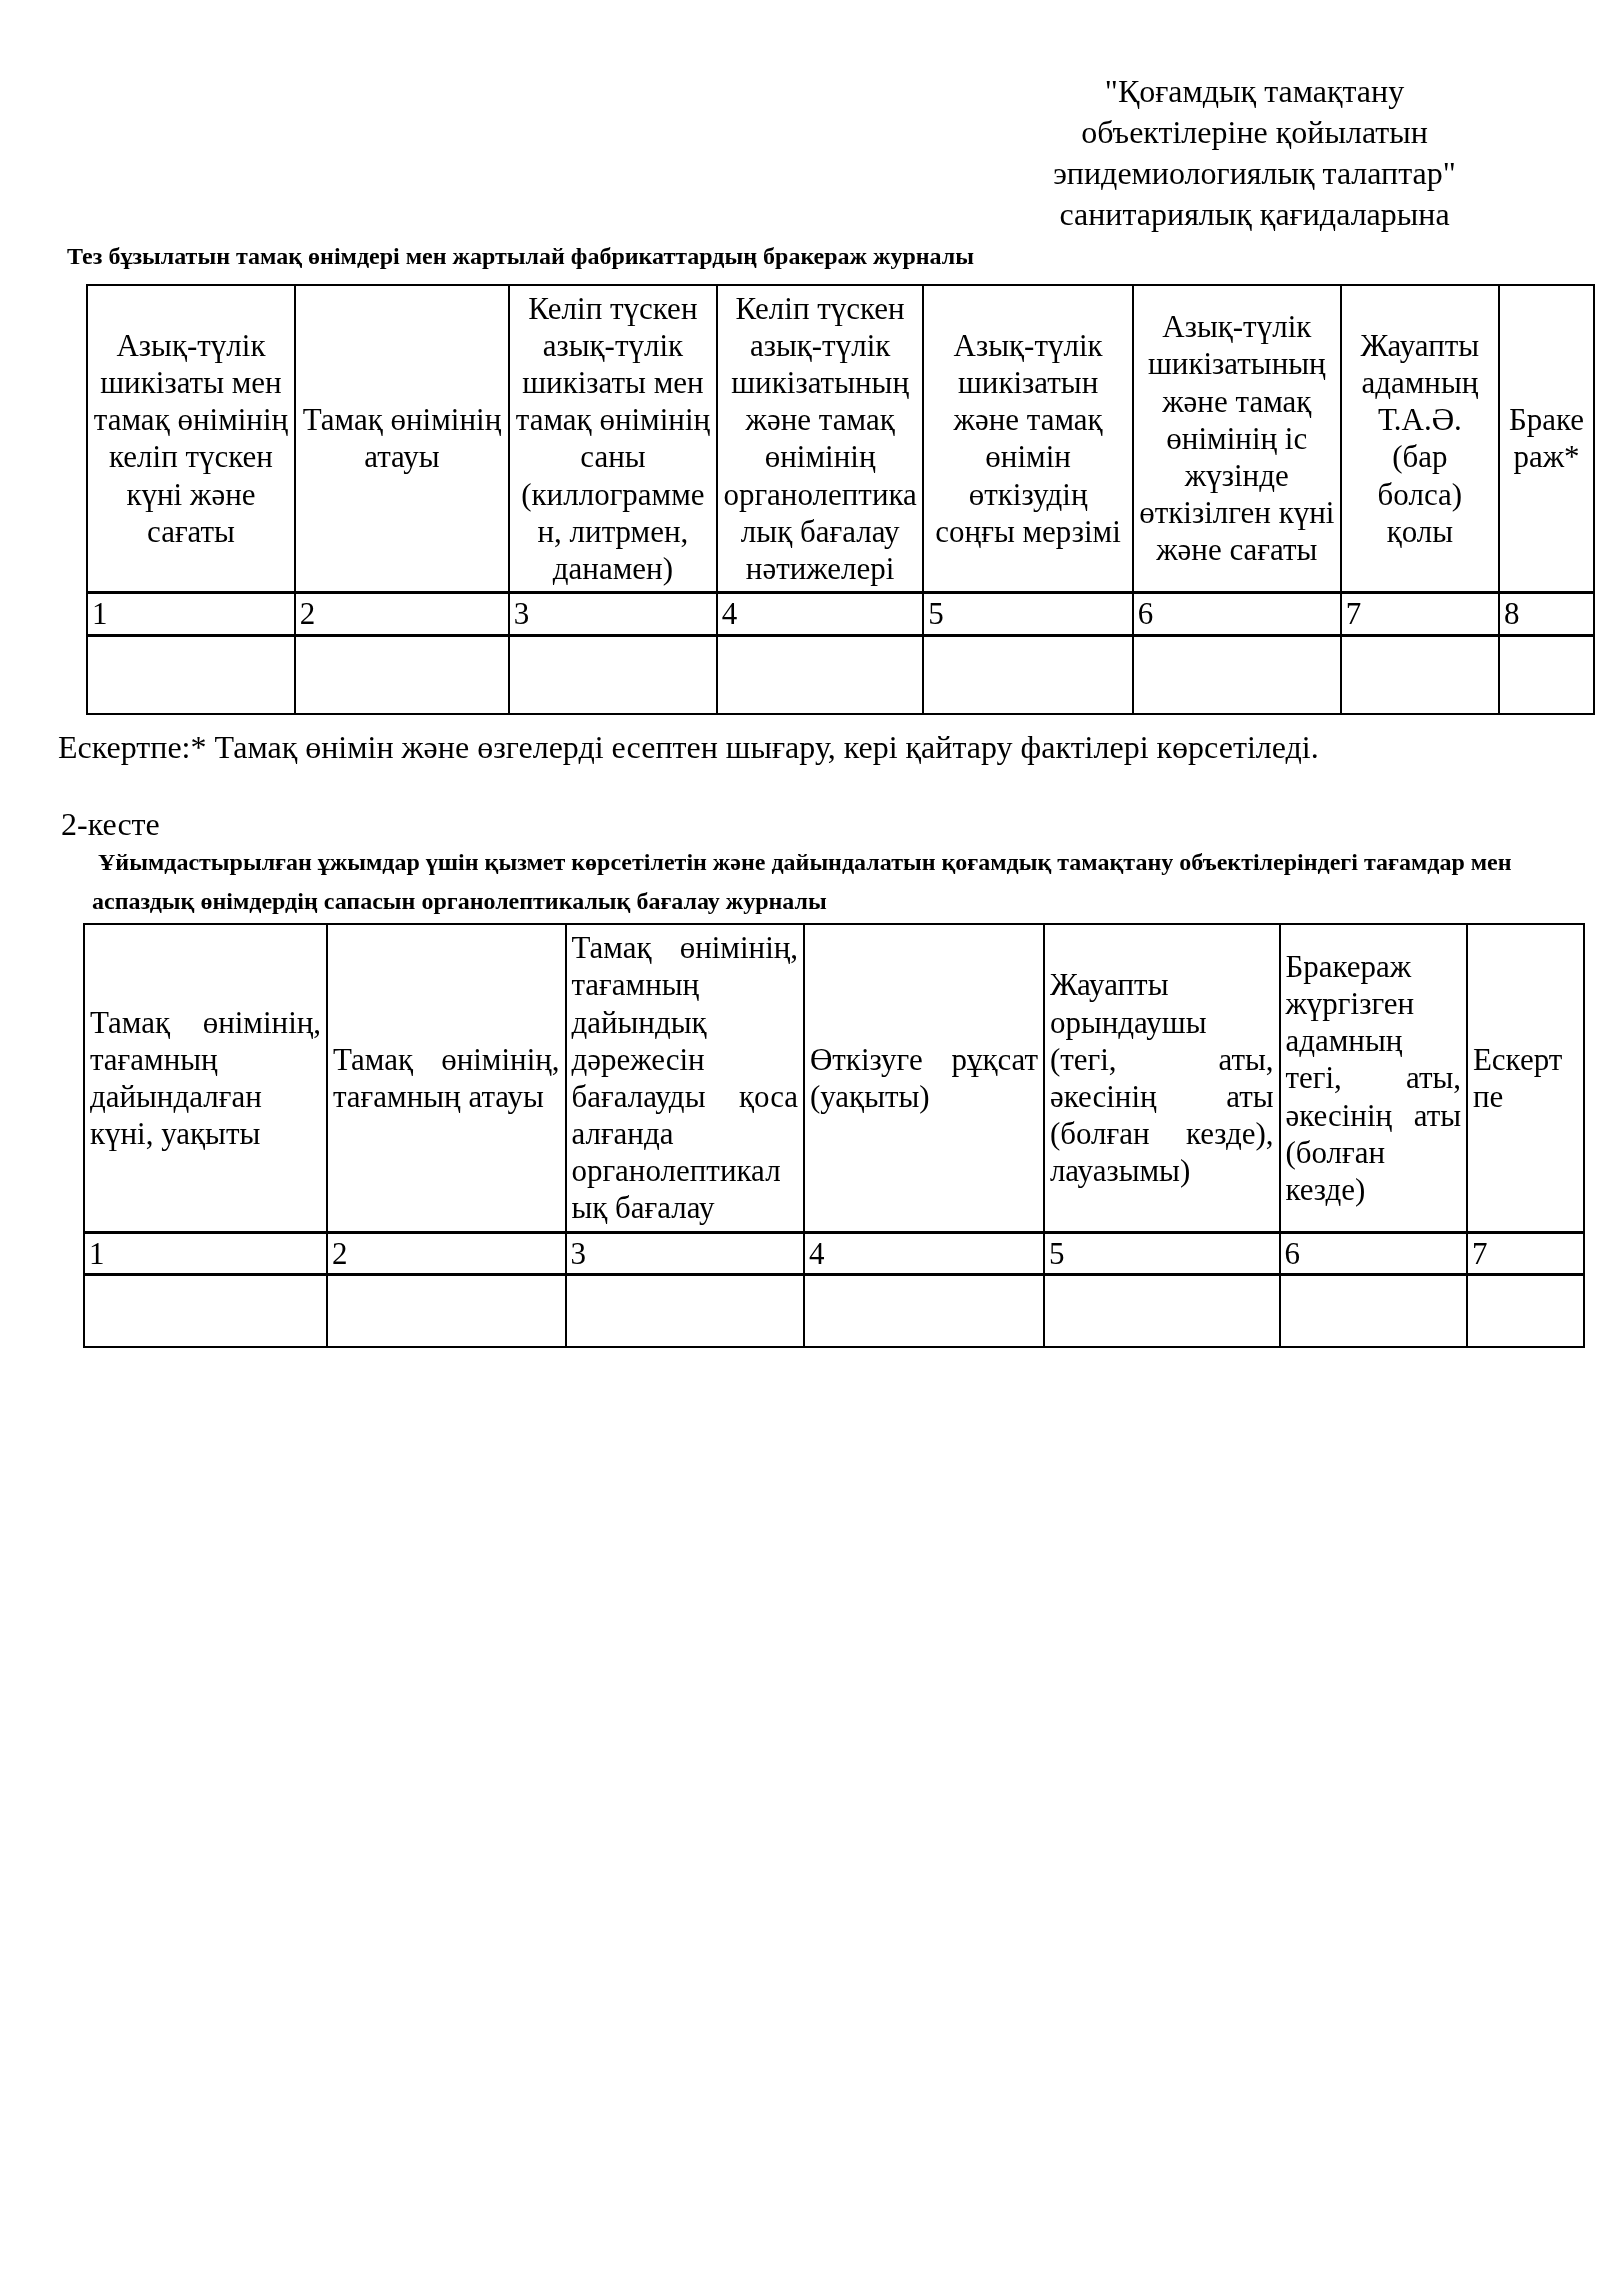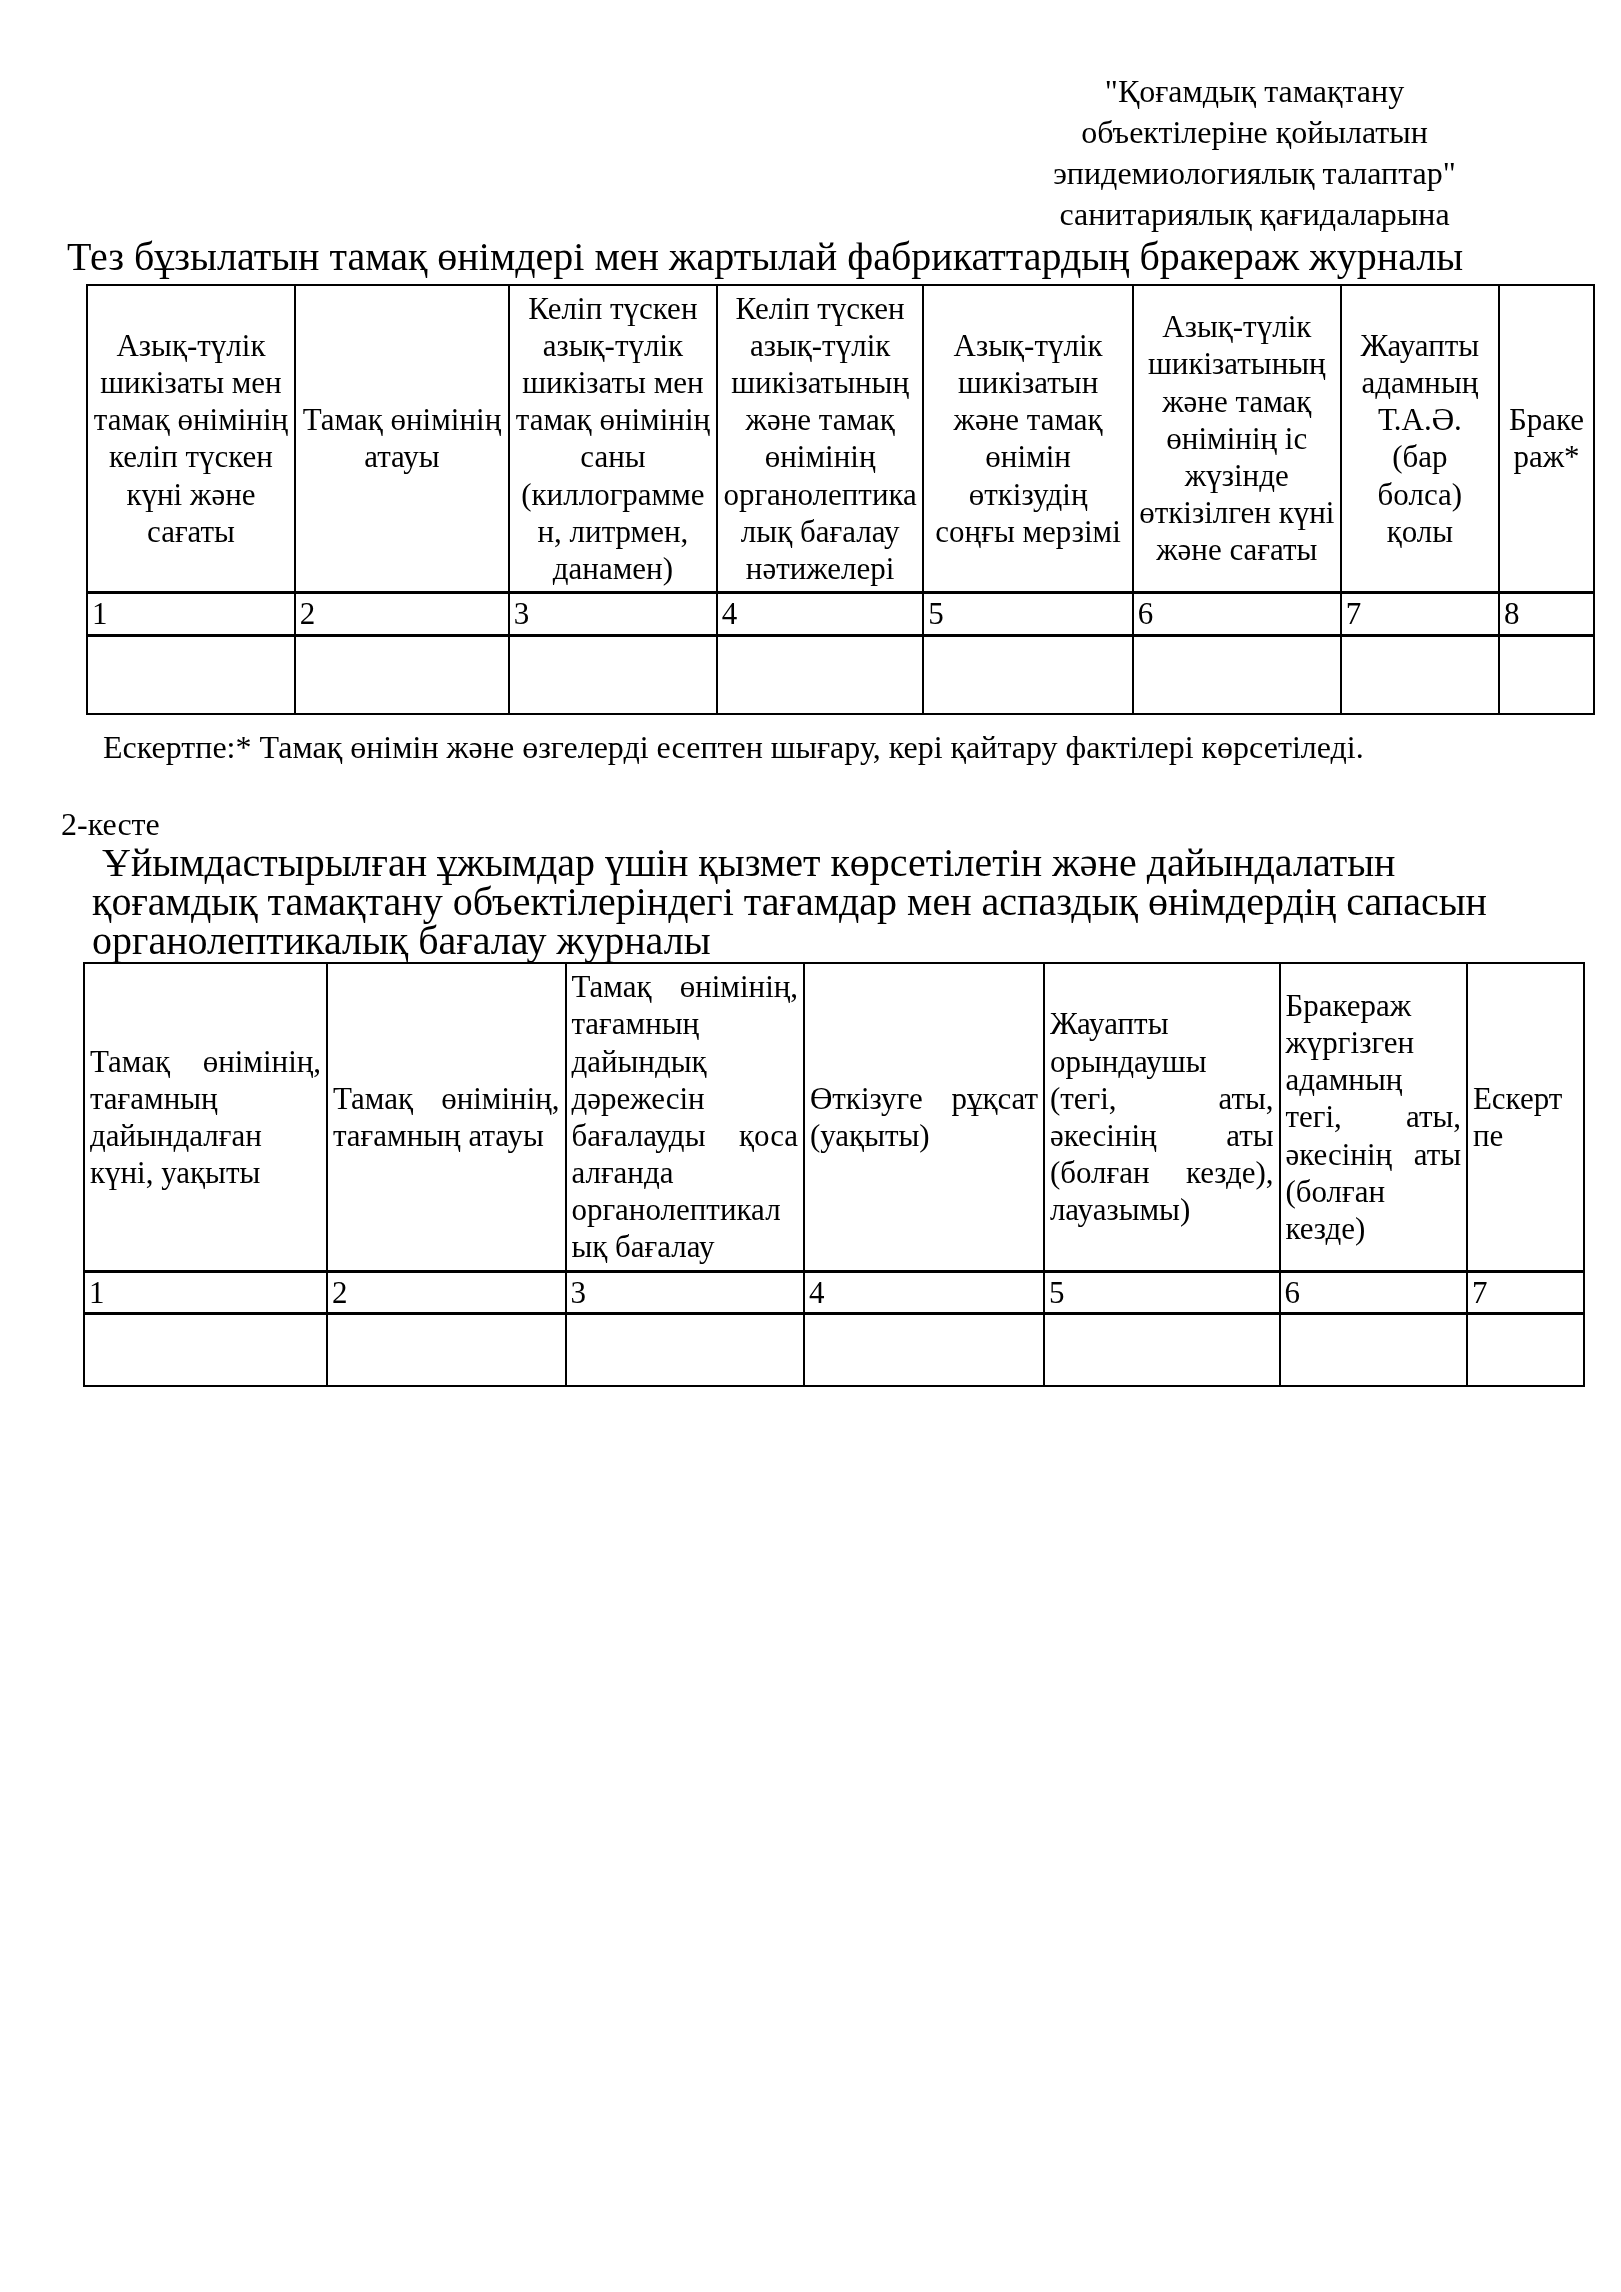--- a/index.html
+++ b/index.html
@@ -24,22 +24,22 @@
 
   .t-label {
     font-size: 32px;
     line-height: 33px;
     margin-left: 127px;
     margin-top: 29px;
   }
   .t2-label-pos { margin-left: 61px; margin-top: 43px; }
 
   .t-title {
-    font-size: 40px;
-    font-weight: normal;
+    font-size: 24px;
+    font-weight: bold;
     line-height: 39px;
     margin-left: 67px;
     margin-top: 2px;
     width: 1470px;
     white-space: pre-wrap;
   }
 
   table {
     border-collapse: collapse;
     table-layout: fixed;
@@ -72,21 +72,21 @@
   tr.empty-row td { height: 78px; }
   .table2 tr.num-row td { height: 39px; }
   .table2 tr.empty-row td { height: 73px; }
   .table1 tr.hdr-row { height: 306px; }
   .table2 tr.hdr-row { height: 286px; }
 
   .note {
     font-size: 32px;
     line-height: 35px;
     margin-top: 15.7px;
-    margin-left: 103px;
+    margin-left: 58px;
   }
 </style>
 </head>
 <body>
 
 <div class="page">
 
   <div class="appendix">
     <div>"Қоғамдық тамақтану</div>
     <div>объектілеріне қойылатын</div>

